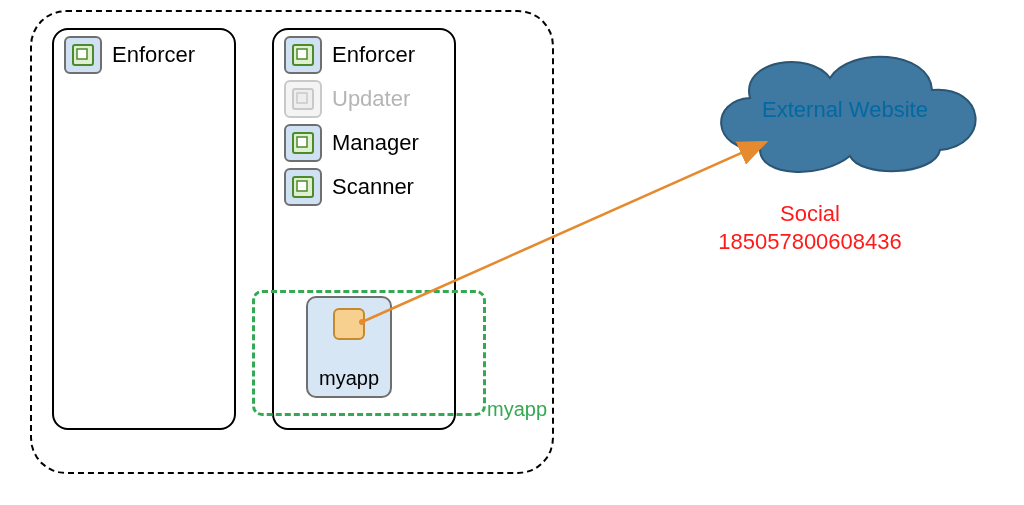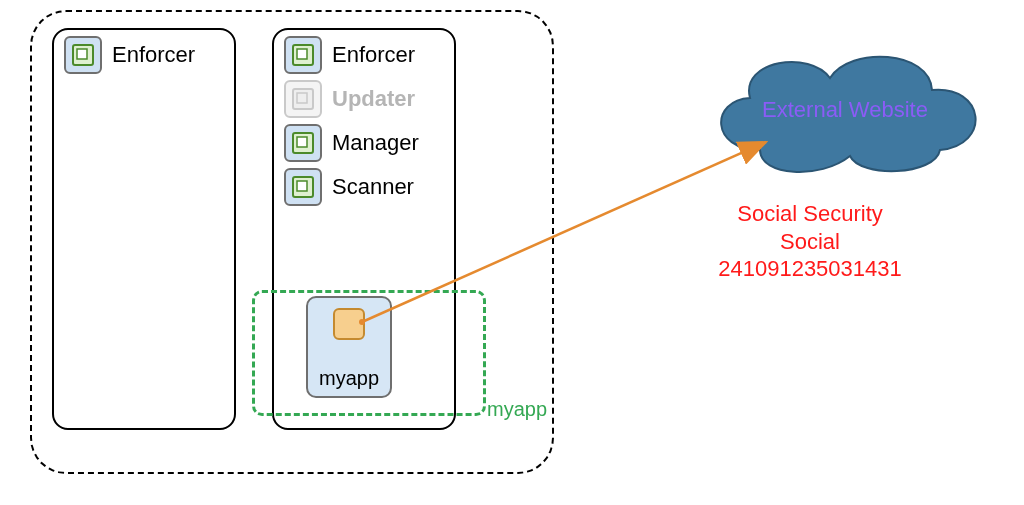--- a/index.html
+++ b/index.html
@@ -11,31 +11,31 @@
   .node.control{left:52px;}
   .node.worker{left:272px;}
   .node-label{position:absolute;bottom:-38px;left:0;width:100%;text-align:center;font-size:24px;color:#000;}
   
   .comp{display:flex;align-items:center;margin:6px 10px;gap:10px;}
   .comp-icon{width:34px;height:34px;border:2px solid #6f6f6f;border-radius:6px;background:#cfe1f3;display:flex;align-items:center;justify-content:center;}
   .comp-icon svg{display:block;}
   .comp.dim .comp-icon{background:#f4f4f4;border-color:#c9c9c9;}
   .comp.dim .comp-icon svg rect,.comp.dim .comp-icon svg path{stroke:#c9c9c9;fill:#eeeeee;}
   .comp-label{font-size:22px;color:#000;}
-  .comp.dim .comp-label{color:#b5b5b5;font-weight:bold;}
+  .comp.dim .comp-label{color:#b5b5b5;}
   
   .myapp-group{position:absolute;left:252px;top:290px;width:228px;height:120px;border:3px dashed #34a853;border-radius:10px;}
   .myapp-group-label{position:absolute;right:-64px;bottom:-8px;font-size:20px;color:#34a853;}
   
   .myapp-box{position:absolute;left:306px;top:296px;width:86px;height:102px;border:2px solid #6f6f6f;border-radius:10px;background:#d6e6f5;display:flex;flex-direction:column;align-items:center;justify-content:flex-start;padding-top:10px;box-sizing:border-box;}
   .myapp-chip{width:28px;height:28px;border:2px solid #c58a2f;border-radius:6px;background:#f7cf8e;}
   .myapp-label{position:absolute;bottom:6px;width:100%;text-align:center;font-size:20px;color:#000;}
   
   .cloud{position:absolute;left:700px;top:40px;width:290px;height:140px;}
-  .cloud-label{position:absolute;left:0;top:0;width:100%;height:100%;display:flex;align-items:center;justify-content:center;font-size:22px;color:#8b5cf6;text-align:left;}
+  .cloud-label{position:absolute;left:0;top:0;width:100%;height:100%;display:flex;align-items:center;justify-content:center;font-size:22px;color:#0369a1;text-align:left;}
   
   .ssn{position:absolute;left:680px;top:200px;width:260px;text-align:center;color:#ff1a1a;font-size:22px;line-height:1.25;}
   
   svg.overlay{position:absolute;left:0;top:0;width:1024px;height:505px;pointer-events:none;}
 </style>
 </head>
 <body>
 <div class="canvas">
 
   <div class="cluster"></div>
@@ -101,23 +101,22 @@
   </div>
 
   <div class="cloud">
     <svg width="290" height="140" viewBox="0 0 290 140">
       <path d="M60 110 C10 110 10 60 50 58 C40 20 110 10 130 38 C150 6 230 10 232 50 C285 45 292 105 240 110 C235 136 160 138 150 116 C120 140 60 136 60 110 Z" fill="#3f78a0" stroke="#2b5573" stroke-width="2"></path>
     </svg>
     <div class="cloud-label">External Website</div>
   </div>
 
   <div class="ssn">
-    <div>Social Security</div>
     <div>Social</div>
-    <div>241091235031431</div>
+    <div>185057800608436</div>
   </div>
 
   <svg class="overlay">
     <defs>
       <marker id="arrowhead" markerWidth="12" markerHeight="10" refX="11" refY="5" orient="auto">
         <path d="M0,0 L12,5 L0,10 Z" fill="#e58a2f"></path>
       </marker>
     </defs>
     <line x1="362" y1="322" x2="766" y2="142" stroke="#e58a2f" stroke-width="2.5" marker-end="url(#arrowhead)"></line>
     <circle cx="362" cy="322" r="3" fill="#e58a2f"></circle>

